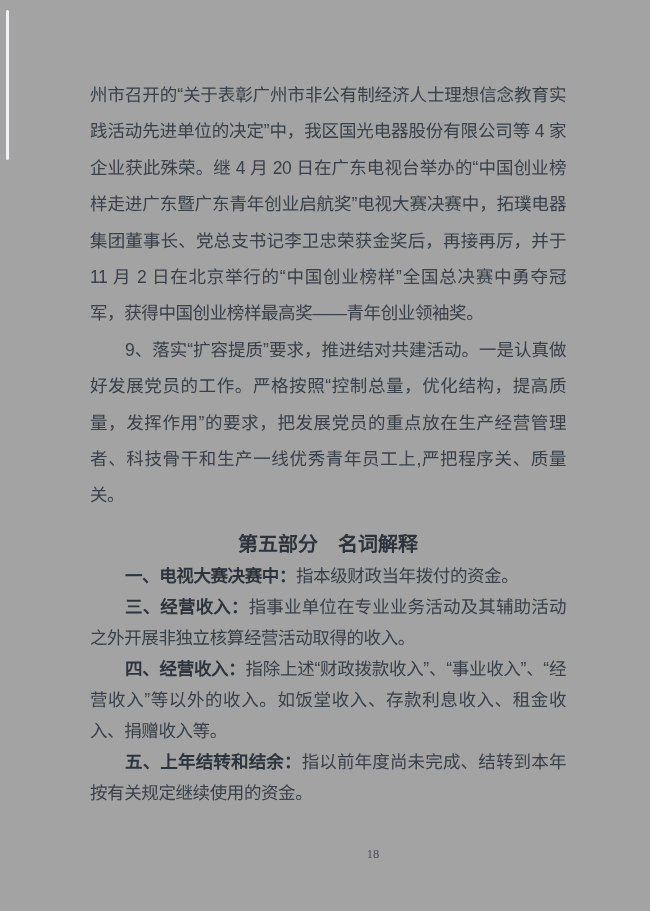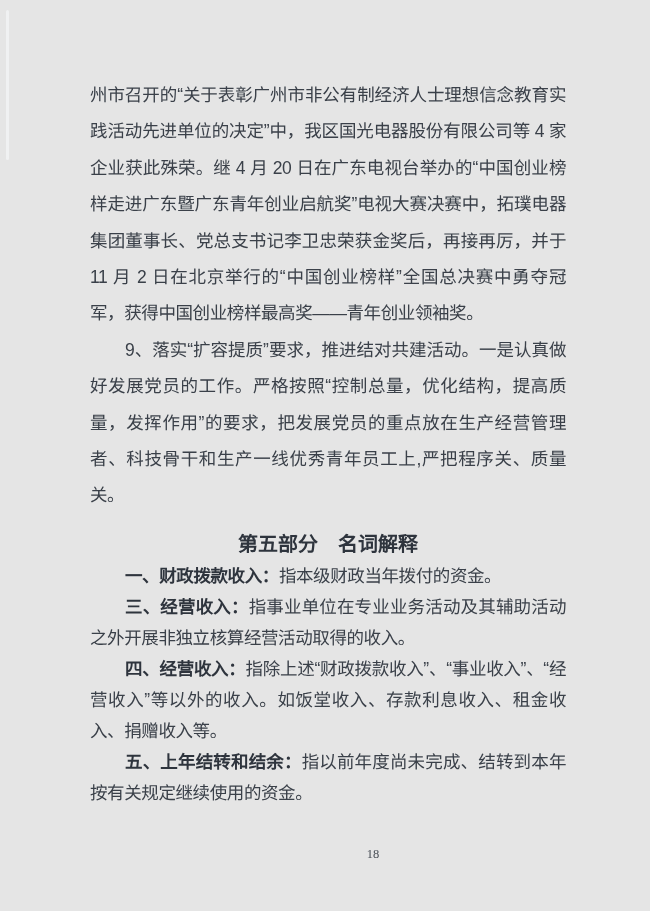--- a/index.html
+++ b/index.html
@@ -4,21 +4,21 @@
 <style>
   html, body {
     margin: 0;
     padding: 0;
     background: #ffffff;
   }
   .page {
     position: relative;
     width: 650px;
     height: 911px;
-    background: #e5e5e5;
+    background: #a3a3a3;
     overflow: hidden;
     font-family: "Liberation Sans", sans-serif;
   }
   
   .scan-artifact {
     position: absolute;
     left: 6px;
     top: 10px;
     width: 3px;
     height: 150px;
@@ -86,21 +86,21 @@
 <div class="page">
   <div class="scan-artifact"></div>
 
   <div class="content">
     <p class="body-para">州市召开的“关于表彰广州市非公有制经济人士理想信念教育实践活动先进单位的决定”中，我区国光电器股份有限公司等 4 家企业获此殊荣。继 4 月 20 日在广东电视台举办的“中国创业榜样走进广东暨广东青年创业启航奖”电视大赛决赛中，拓璞电器集团董事长、党总支书记李卫忠荣获金奖后，再接再厉，并于 11 月 2 日在北京举行的“中国创业榜样”全国总决赛中勇夺冠军，获得中国创业榜样最高奖——青年创业领袖奖。</p>
 
     <p class="body-para indent-2em">9、落实“扩容提质”要求，推进结对共建活动。一是认真做好发展党员的工作。严格按照“控制总量，优化结构，提高质量，发挥作用”的要求，把发展党员的重点放在生产经营管理者、科技骨干和生产一线优秀青年员工上,严把程序关、质量关。</p>
 
     <h2 class="section-heading">第五部分　名词解释</h2>
 
-    <p class="definition"><span class="term">一、财政拨款收入：</span><span class="desc">指本级财政当年拨付的资金。</span></p>
+    <p class="definition"><span class="term">一、电视大赛决赛中：</span><span class="desc">指本级财政当年拨付的资金。</span></p>
 
 
     <p class="definition"><span class="term">三、经营收入：</span><span class="desc">指事业单位在专业业务活动及其辅助活动之外开展非独立核算经营活动取得的收入。</span></p>
 
     <p class="definition"><span class="term">四、经营收入：</span><span class="desc">指除上述“财政拨款收入”、“事业收入”、“经营收入”等以外的收入。如饭堂收入、存款利息收入、租金收入、捐赠收入等。</span></p>
 
     <p class="definition"><span class="term">五、上年结转和结余：</span><span class="desc">指以前年度尚未完成、结转到本年按有关规定继续使用的资金。</span></p>
   </div>
 
   <div class="page-number">18</div>

